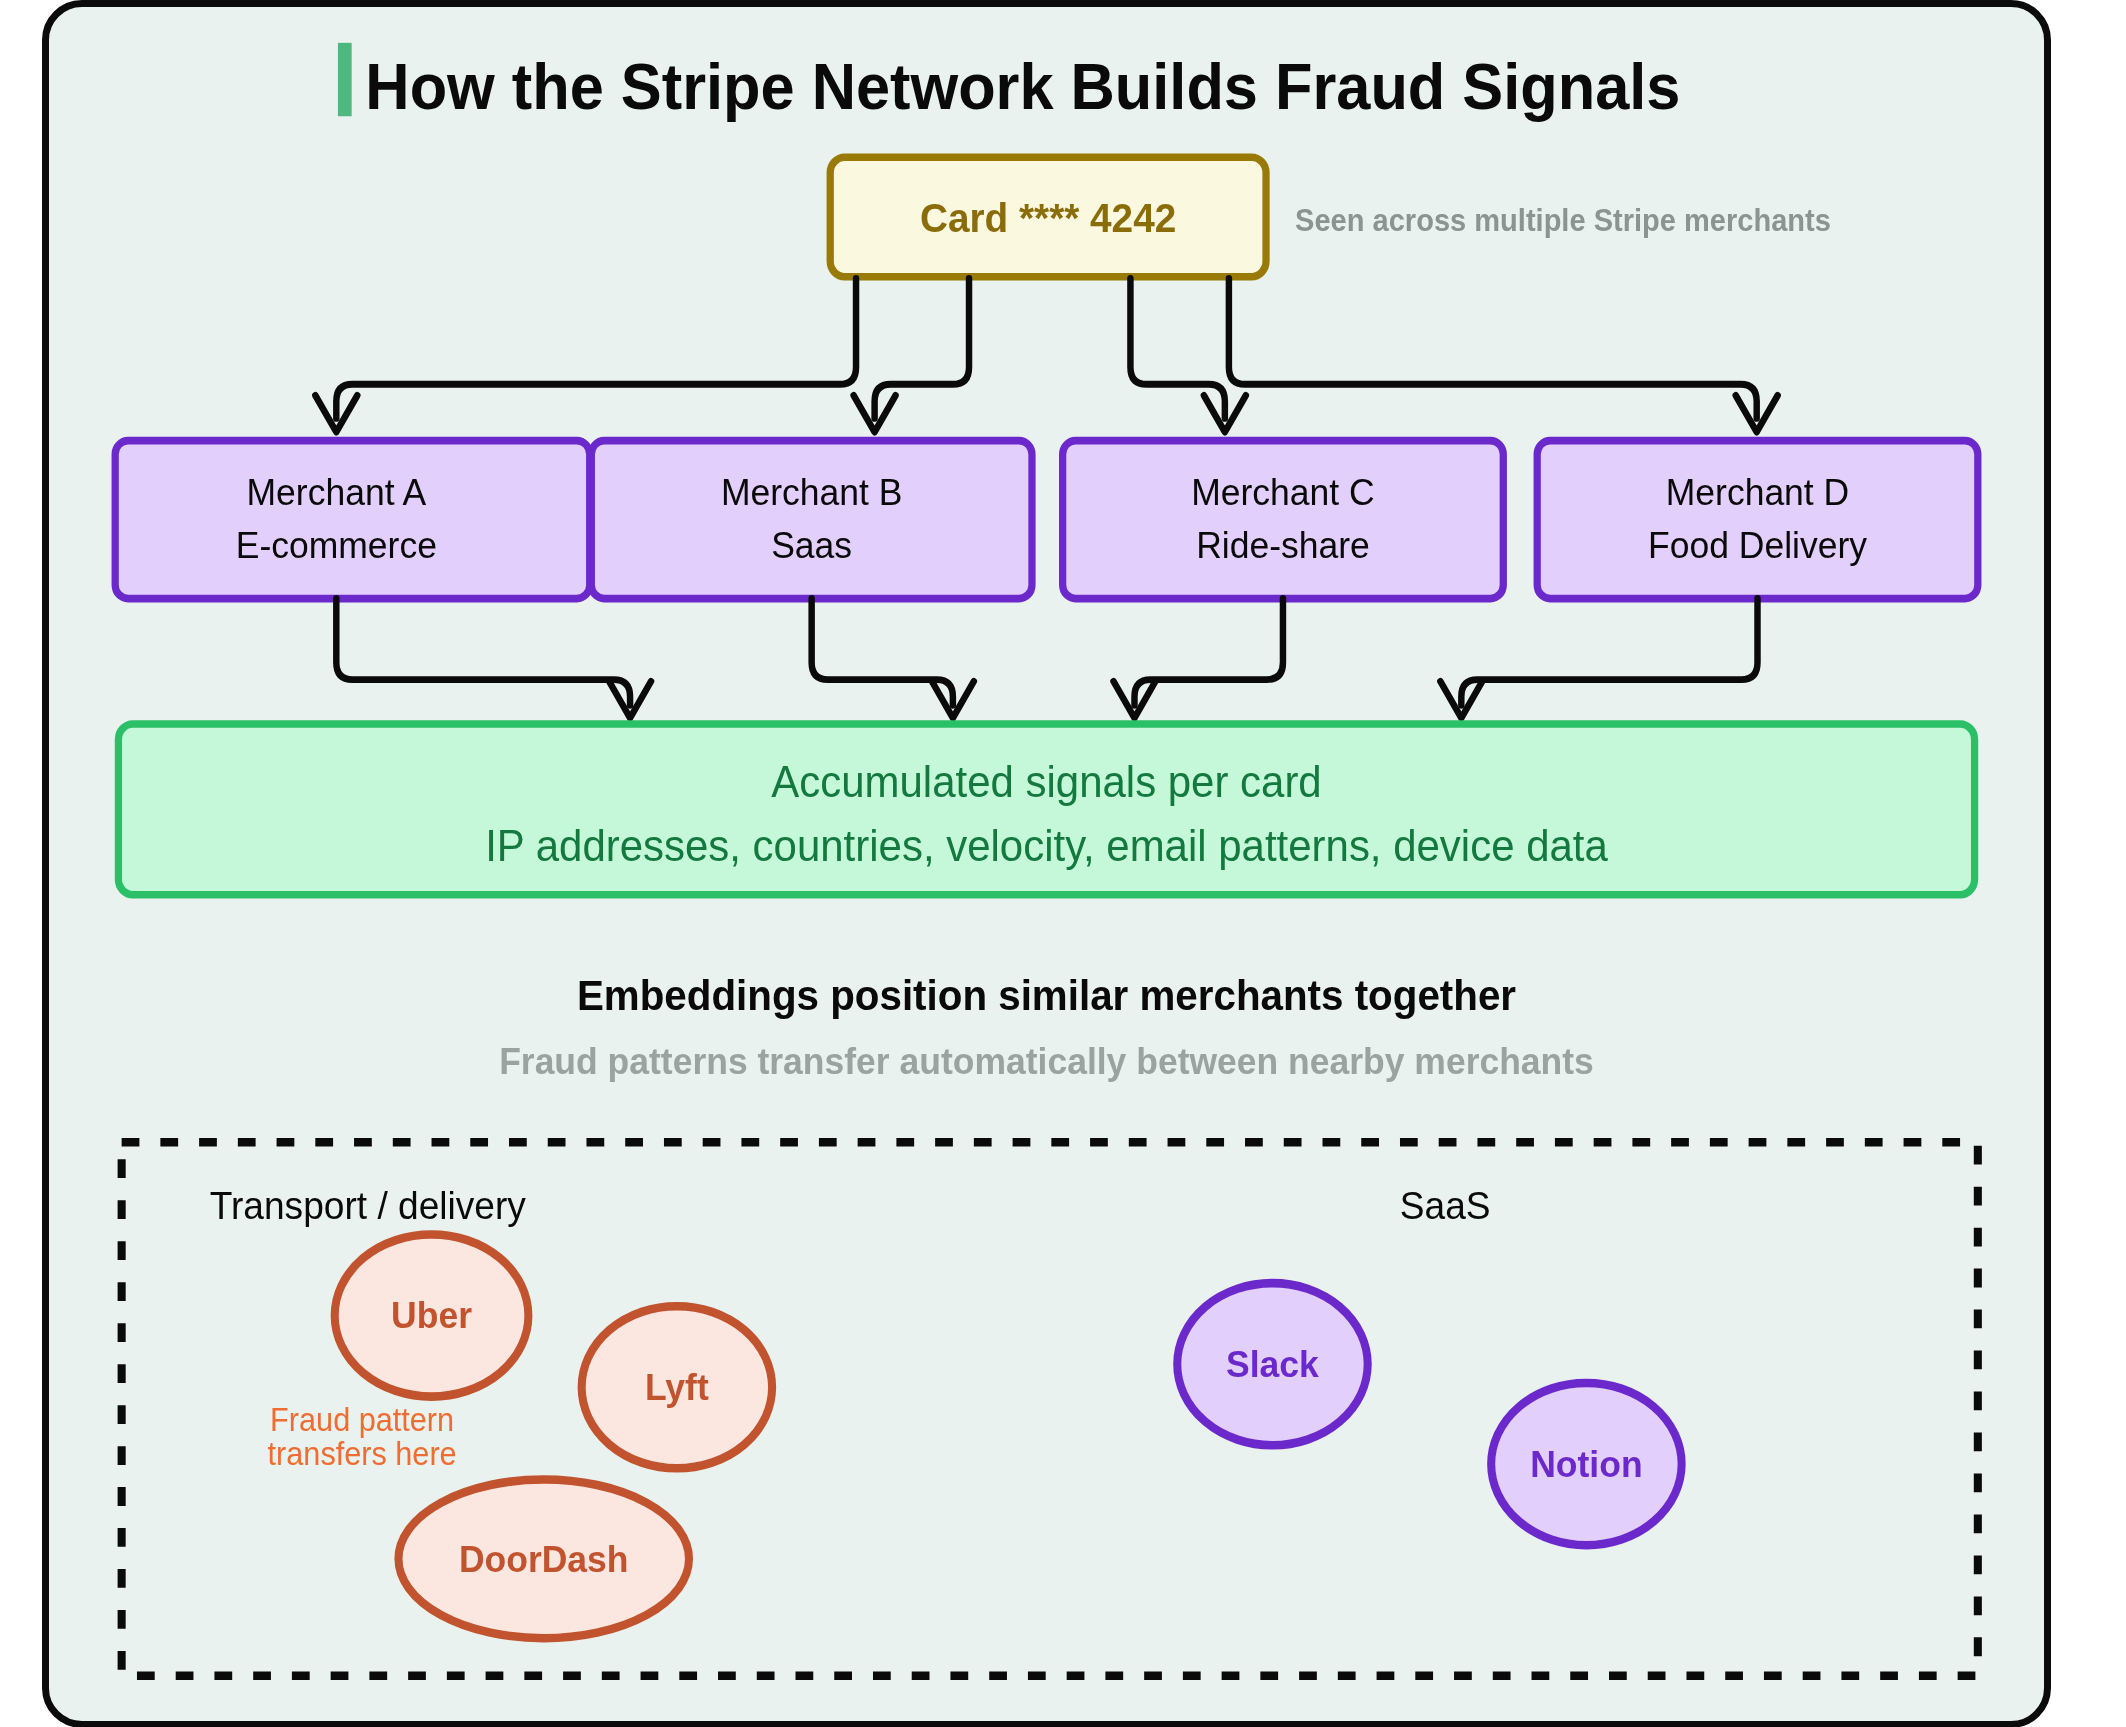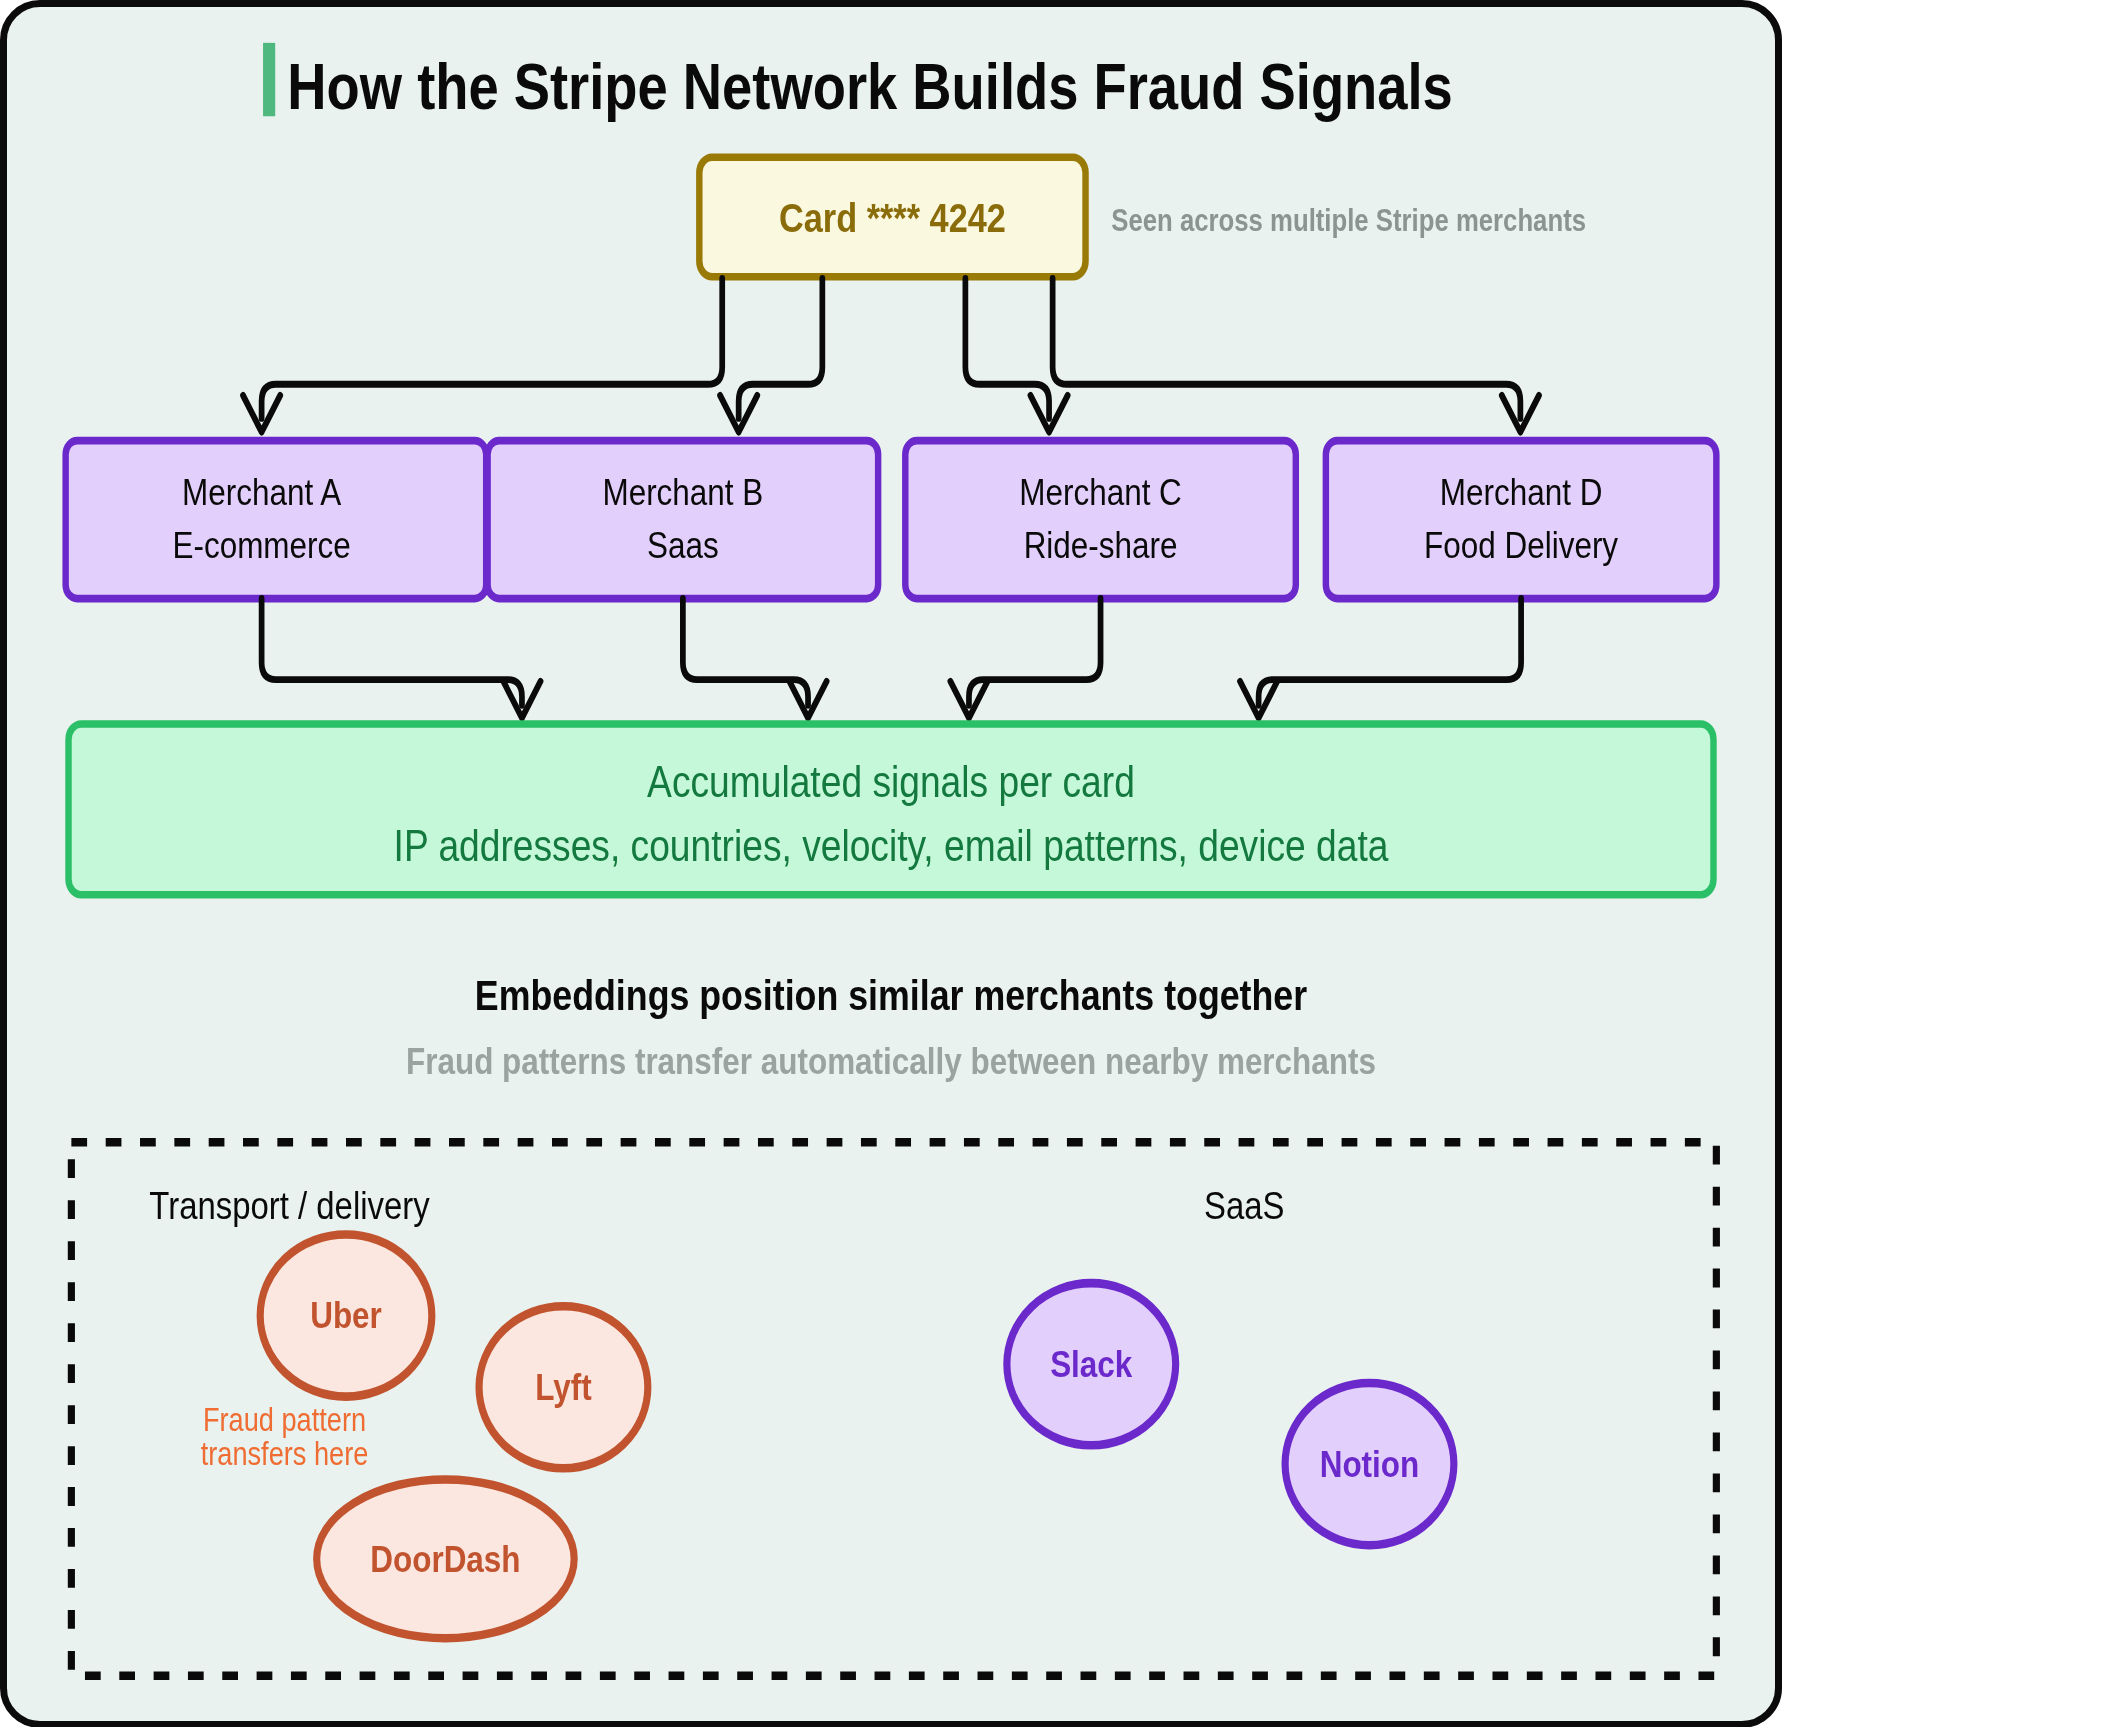--- a/index.html
+++ b/index.html
@@ -8,27 +8,28 @@
     background: #ffffff;
   }
   body {
     width: 2127px;
     height: 1728px;
     font-family: "Liberation Sans", sans-serif;
     -webkit-font-smoothing: antialiased;
   }
   #canvas {
     position: relative;
-    width: 1782px;
+    width: 2009px;
     height: 1728px;
     box-sizing: border-box;
     background: #e9f2ef;
     border: 7.7px solid #0b0b0b;
     border-radius: 40px;
     overflow: hidden;
+    margin-left: 42px;
   }
   #diagram {
     position: absolute;
     inset: 0;
     width: 100%;
     height: 100%;
     display: block;
   }
   .ttl {
     font-family: "Liberation Sans", sans-serif;

